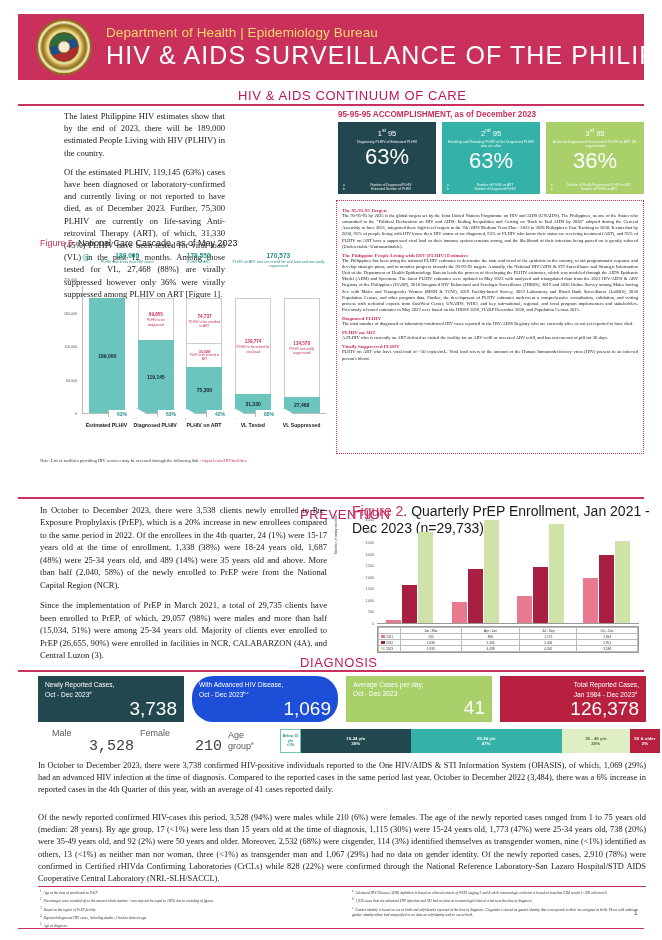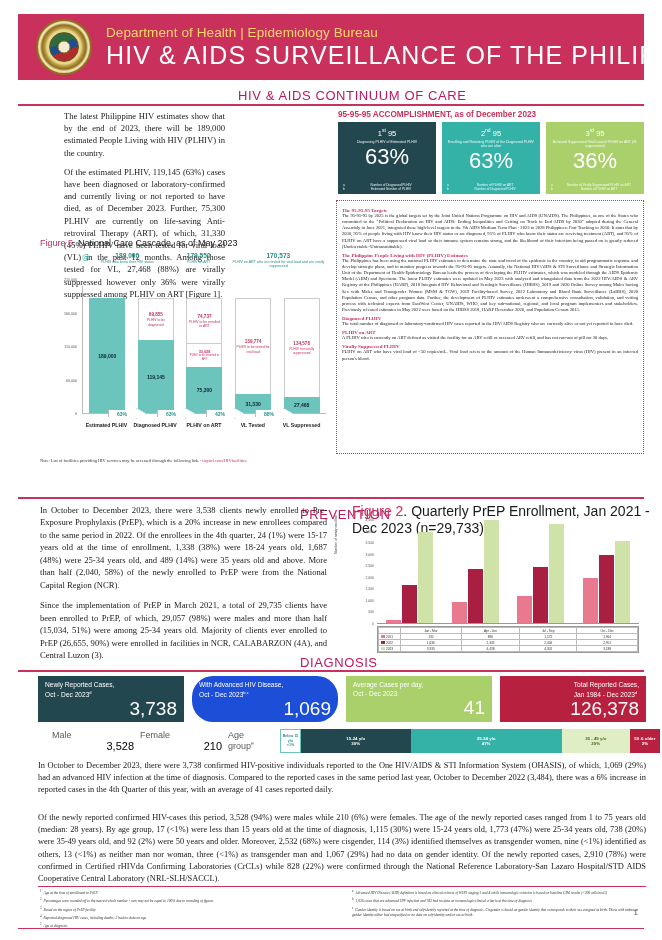--- a/index.html
+++ b/index.html
@@ -200,21 +200,21 @@
   }
   .statcard .lbl { font-size: 6.6px; line-height: 1.3; }
   .statcard .lbl sup { font-size: 4px; }
   .statcard .val { font-size: 19px; text-align: right; line-height: 1; }
   .sc1 { background: #23474f; } .sc2 { background: #1d4ed8; border-radius: 21px; }
   .sc3 { background: #a9d06a; } .sc4 { background: #b8203f; align-items: flex-end; }
 
   .sexrow { position: absolute; left: 52px; top: 726px; width: 608px; height: 30px; display: flex; align-items: center; }
   .sexbox { width: 88px; }
   .sexbox .l { font-size: 9px; color: #5a5a5a; font-family: "Liberation Sans", sans-serif; }
-  .sexbox .v { font-size: 11px; color: #000000; font-family: Liberation Sans, sans-serif; text-align: right; padding-right: 6px; }
+  .sexbox .v { font-size: 15px; color: #404040; font-family: Liberation Mono, monospace; text-align: right; padding-right: 6px; }
   .agelabel { width: 48px; font-size: 9px; color: #5a5a5a; font-family: "Liberation Sans", sans-serif; line-height: 1.1; }
   .agelabel sup { font-size: 5px; }
   .agebar { flex: 1; height: 24px; display: flex; align-items: stretch; margin-left: 4px; }
   .ageseg {
     display: flex; flex-direction: column; align-items: center; justify-content: center;
     font-family: "Liberation Sans", sans-serif; font-size: 4.4px; font-weight: bold;
     color: #fff; line-height: 1.25; text-align: center; overflow: hidden;
   }
   .ag1 { background: #fff; color: #2a8f88; border: .7px solid #6cc5bc; font-size: 3.6px; }
   .ag2 { background: #23474f; } .ag3 { background: #34b2a8; }

